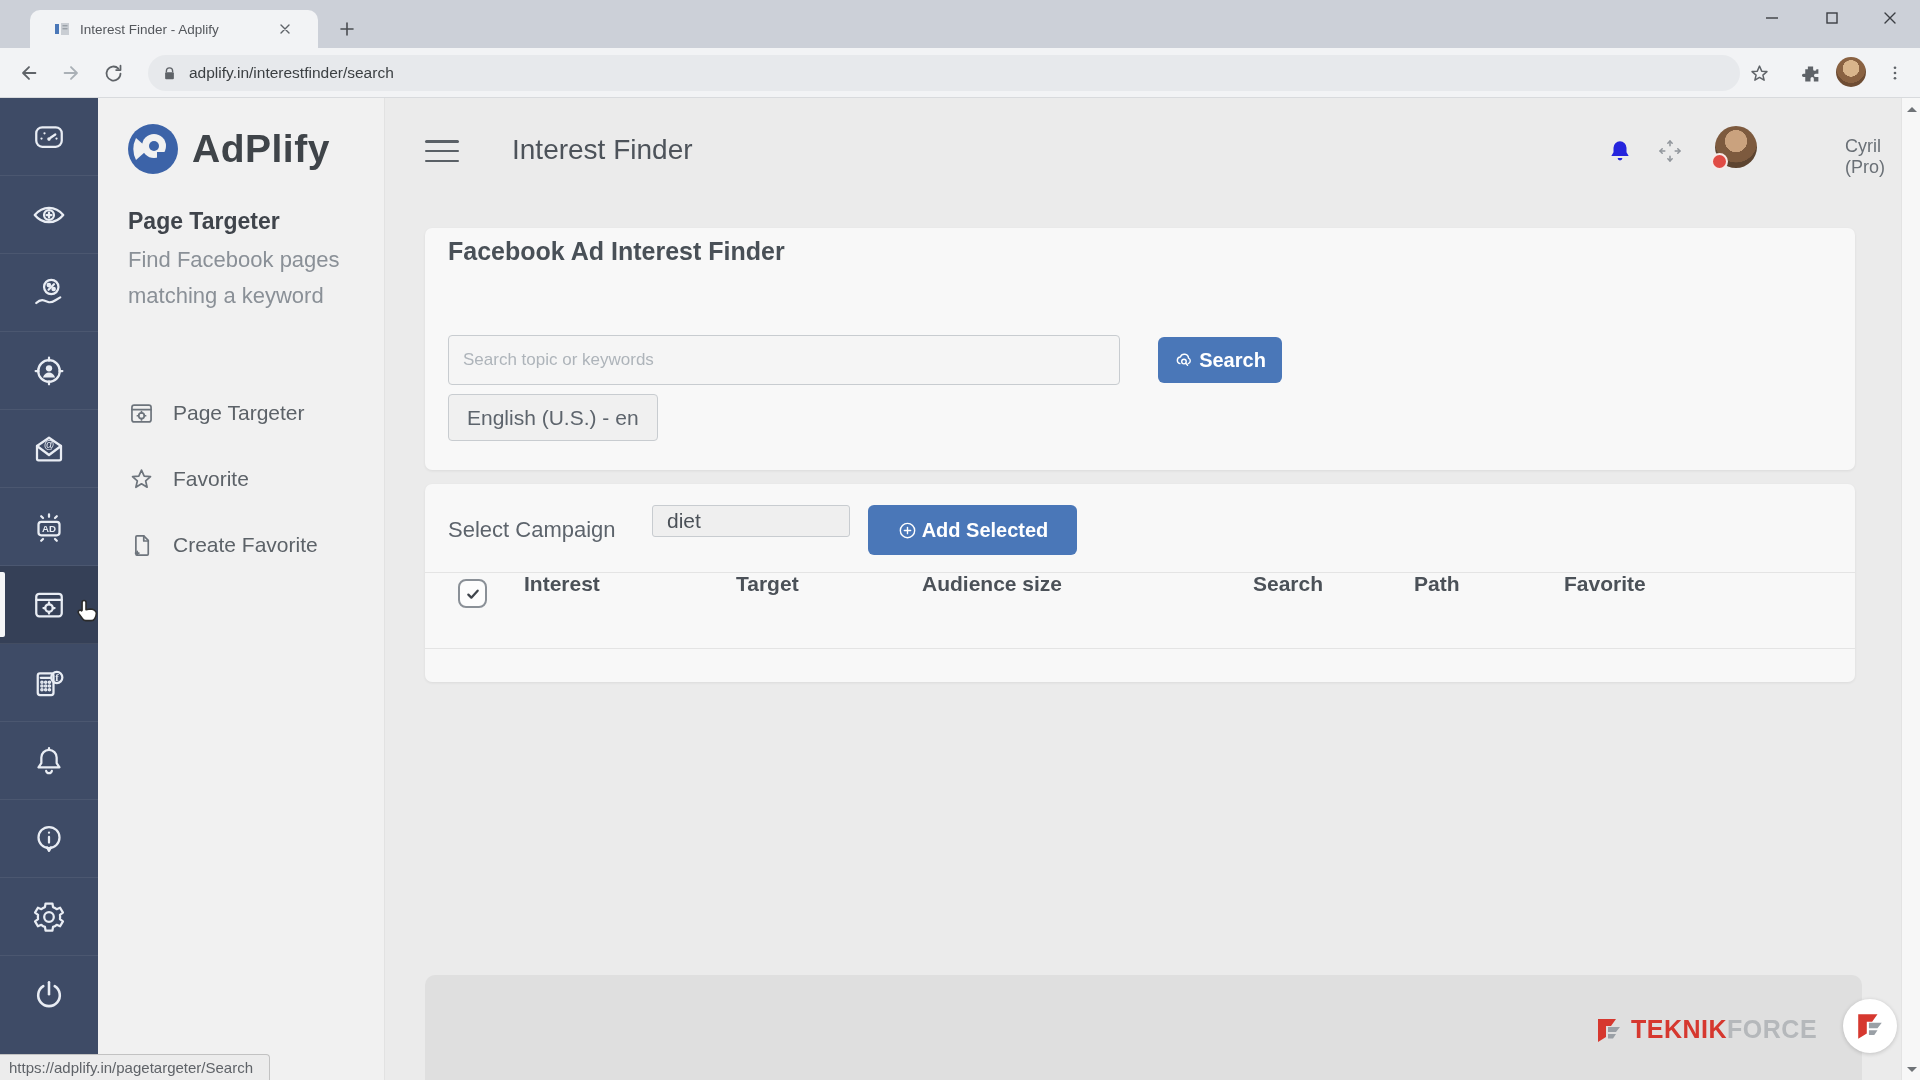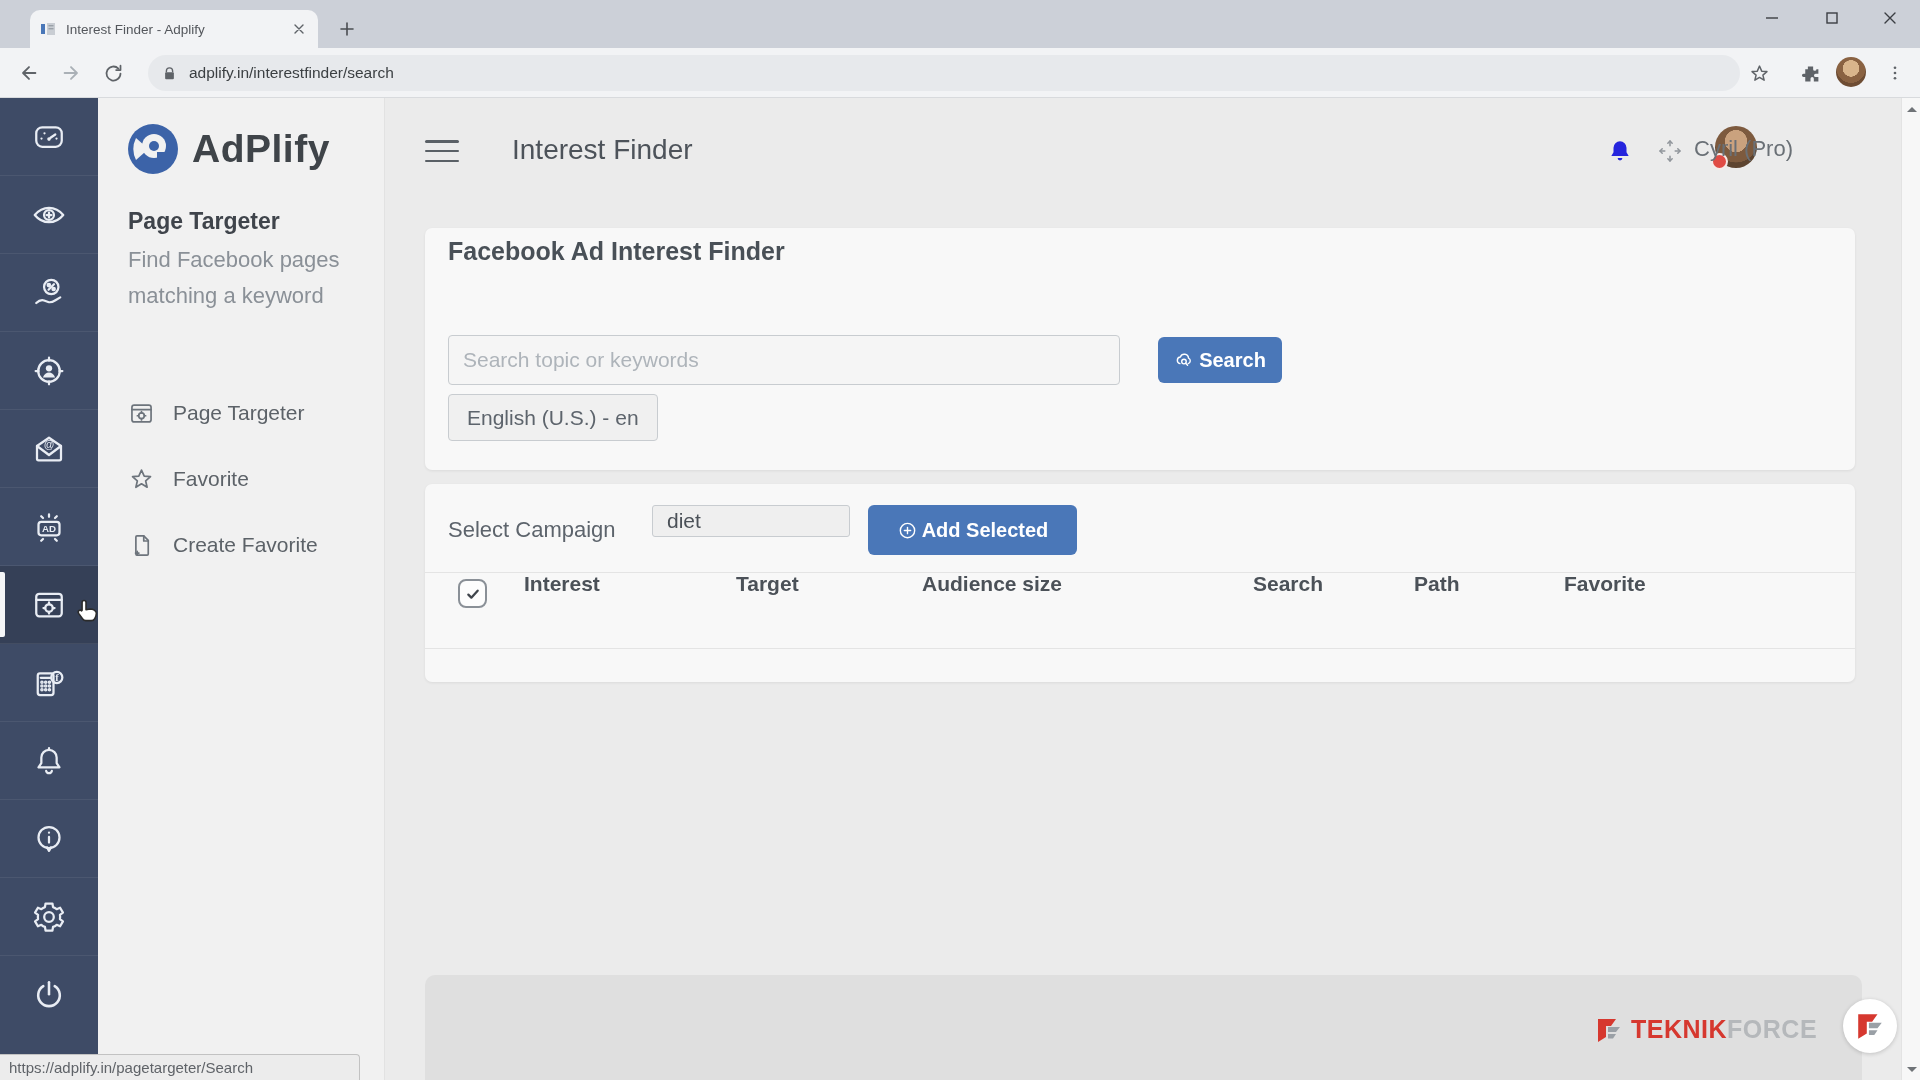--- a/index.html
+++ b/index.html
@@ -3,21 +3,21 @@
 <meta charset="utf-8">
 <style>
   * { margin:0; padding:0; box-sizing:border-box; }
   html,body { width:1920px; height:1080px; overflow:hidden; background:#ebebeb;
               font-family:"Liberation Sans", sans-serif; }
   .screen { position:absolute; inset:0; width:1920px; height:1080px; }
 
   
   .tabstrip { position:absolute; left:0; top:0; width:1920px; height:48px; background:#ccd0d8; }
   .tab { position:absolute; left:30px; top:10px; width:288px; height:38px; background:#f2f3f5;
-         border-radius:10px 10px 0 0; display:flex; align-items:center; padding:0 10px; }
+         border-radius:10px 10px 0 0; display:flex; align-items:center; padding:0 24px; }
   .tab-title { font-size:13.5px; color:#54575c; margin-left:10px; flex:1; white-space:nowrap;
                overflow:hidden; }
   .tab-close { width:18px; height:18px; display:flex; align-items:center; justify-content:center; }
   .newtab { position:absolute; left:334px; top:16px; width:26px; height:26px; display:flex;
             align-items:center; justify-content:center; }
   .winbtn { position:absolute; top:2px; width:46px; height:32px; display:flex; align-items:center;
             justify-content:center; }
   .toolbar { position:absolute; left:0; top:48px; width:1920px; height:50px; background:#f2f3f5;
              border-bottom:1px solid #d8dadd; }
   .navbtn { position:absolute; top:12px; width:26px; height:26px; display:flex; align-items:center;
@@ -60,29 +60,29 @@
   .hamburger { position:absolute; left:40px; top:42px; width:34px; height:22px;
                display:flex; flex-direction:column; justify-content:space-between; }
   .hamburger i { display:block; height:2.5px; background:#5a6066; border-radius:2px; }
   .page-title { position:absolute; left:127px; top:36px; font-size:28px; color:#4d535a; }
   .hdr-bell { position:absolute; left:1222px; top:40px; width:26px; height:26px; color:#2524dd; }
   .hdr-move { position:absolute; left:1272px; top:40px; width:26px; height:26px; color:#90959b; }
   .hdr-avatar { position:absolute; left:1330px; top:28px; width:42px; height:42px; border-radius:50%;
                 background:radial-gradient(circle at 50% 36%, #caa27e 0 32%, #7d5a3e 33% 62%, #5d4430 63%); }
   .hdr-badge { position:absolute; left:-4px; bottom:-2px; width:17px; height:17px; border-radius:50%;
                background:#e04b44; border:2px solid #f6e9e7; }
-  .hdr-user { position:absolute; left:1309px; top:38px; font-size:22px; color:#6a7076; }
+  .hdr-user { position:absolute; left:1460px; top:38px; font-size:18px; color:#6a7076; }
 
   .card { position:absolute; background:#f8f8f8; border-radius:7px;
           box-shadow:0 1px 3px rgba(0,0,0,0.07); }
   .card1 { left:40px; top:130px; width:1430px; height:242px; }
   .card1-title { position:absolute; left:23px; top:9px; font-size:25px; color:#495057; }
   .search-input { position:absolute; left:23px; top:107px; width:672px; height:50px;
                   border:1px solid #c8ccd0; border-radius:4px; background:#f5f5f5; padding:0 14px;
-                  font-size:21px; color:#4b5158; font-family:"Liberation Sans",sans-serif; outline:none; }
+                  font-size:17px; color:#4b5158; font-family:"Liberation Sans",sans-serif; outline:none; }
   .search-input::placeholder { color:#aeb4ba; }
   .btn-blue { background:#4a77b8; color:#fff; border:none; border-radius:6px; display:flex;
               align-items:center; justify-content:center; font-size:20px; font-weight:600;
               font-family:"Liberation Sans",sans-serif; cursor:pointer; }
   .btn-search { position:absolute; left:733px; top:109px; width:124px; height:46px; }
   .btn-search svg, .btn-add svg { width:21px; height:21px; margin-right:4px; }
   .btn-lang { position:absolute; left:23px; top:166px; height:47px; padding:0 18px;
               background:#f0f0f0; border:1px solid #c8ccd0; border-radius:4px; font-size:21px;
               color:#5d646c; display:flex; align-items:center; font-family:"Liberation Sans",sans-serif; }
 
@@ -109,21 +109,21 @@
   .tf-float { position:absolute; left:1458px; top:901px; width:54px; height:54px; border-radius:50%;
               background:#fff; box-shadow:0 1px 4px rgba(0,0,0,0.18); display:flex; align-items:center;
               justify-content:center; }
   .tf-float svg { width:30px; height:30px; }
 
   .scrollbar { position:absolute; right:0; top:98px; width:19px; height:982px; background:#f7f7f7;
                border-left:1px solid #e3e3e3; }
   .sb-arrow { position:absolute; left:0; width:19px; height:17px; display:flex; align-items:center;
               justify-content:center; color:#6f7377; }
 
-  .status-tip { position:absolute; left:0; bottom:0; width:360px; height:26px; background:#ececec;
+  .status-tip { position:absolute; left:0; bottom:0; width:270px; height:26px; background:#ececec;
                 border:1px solid #c2c2c2; border-left:none; border-bottom:none; border-radius:0 4px 0 0;
                 display:flex; align-items:center; padding:10px 9px; font-size:15px; color:#5f6368;
                 white-space:nowrap; }
 
   .cursor { position:absolute; left:72px; top:598px; width:30px; height:32px; z-index:50; }
 </style>
 </head>
 <body>
 
 <div class="screen">

